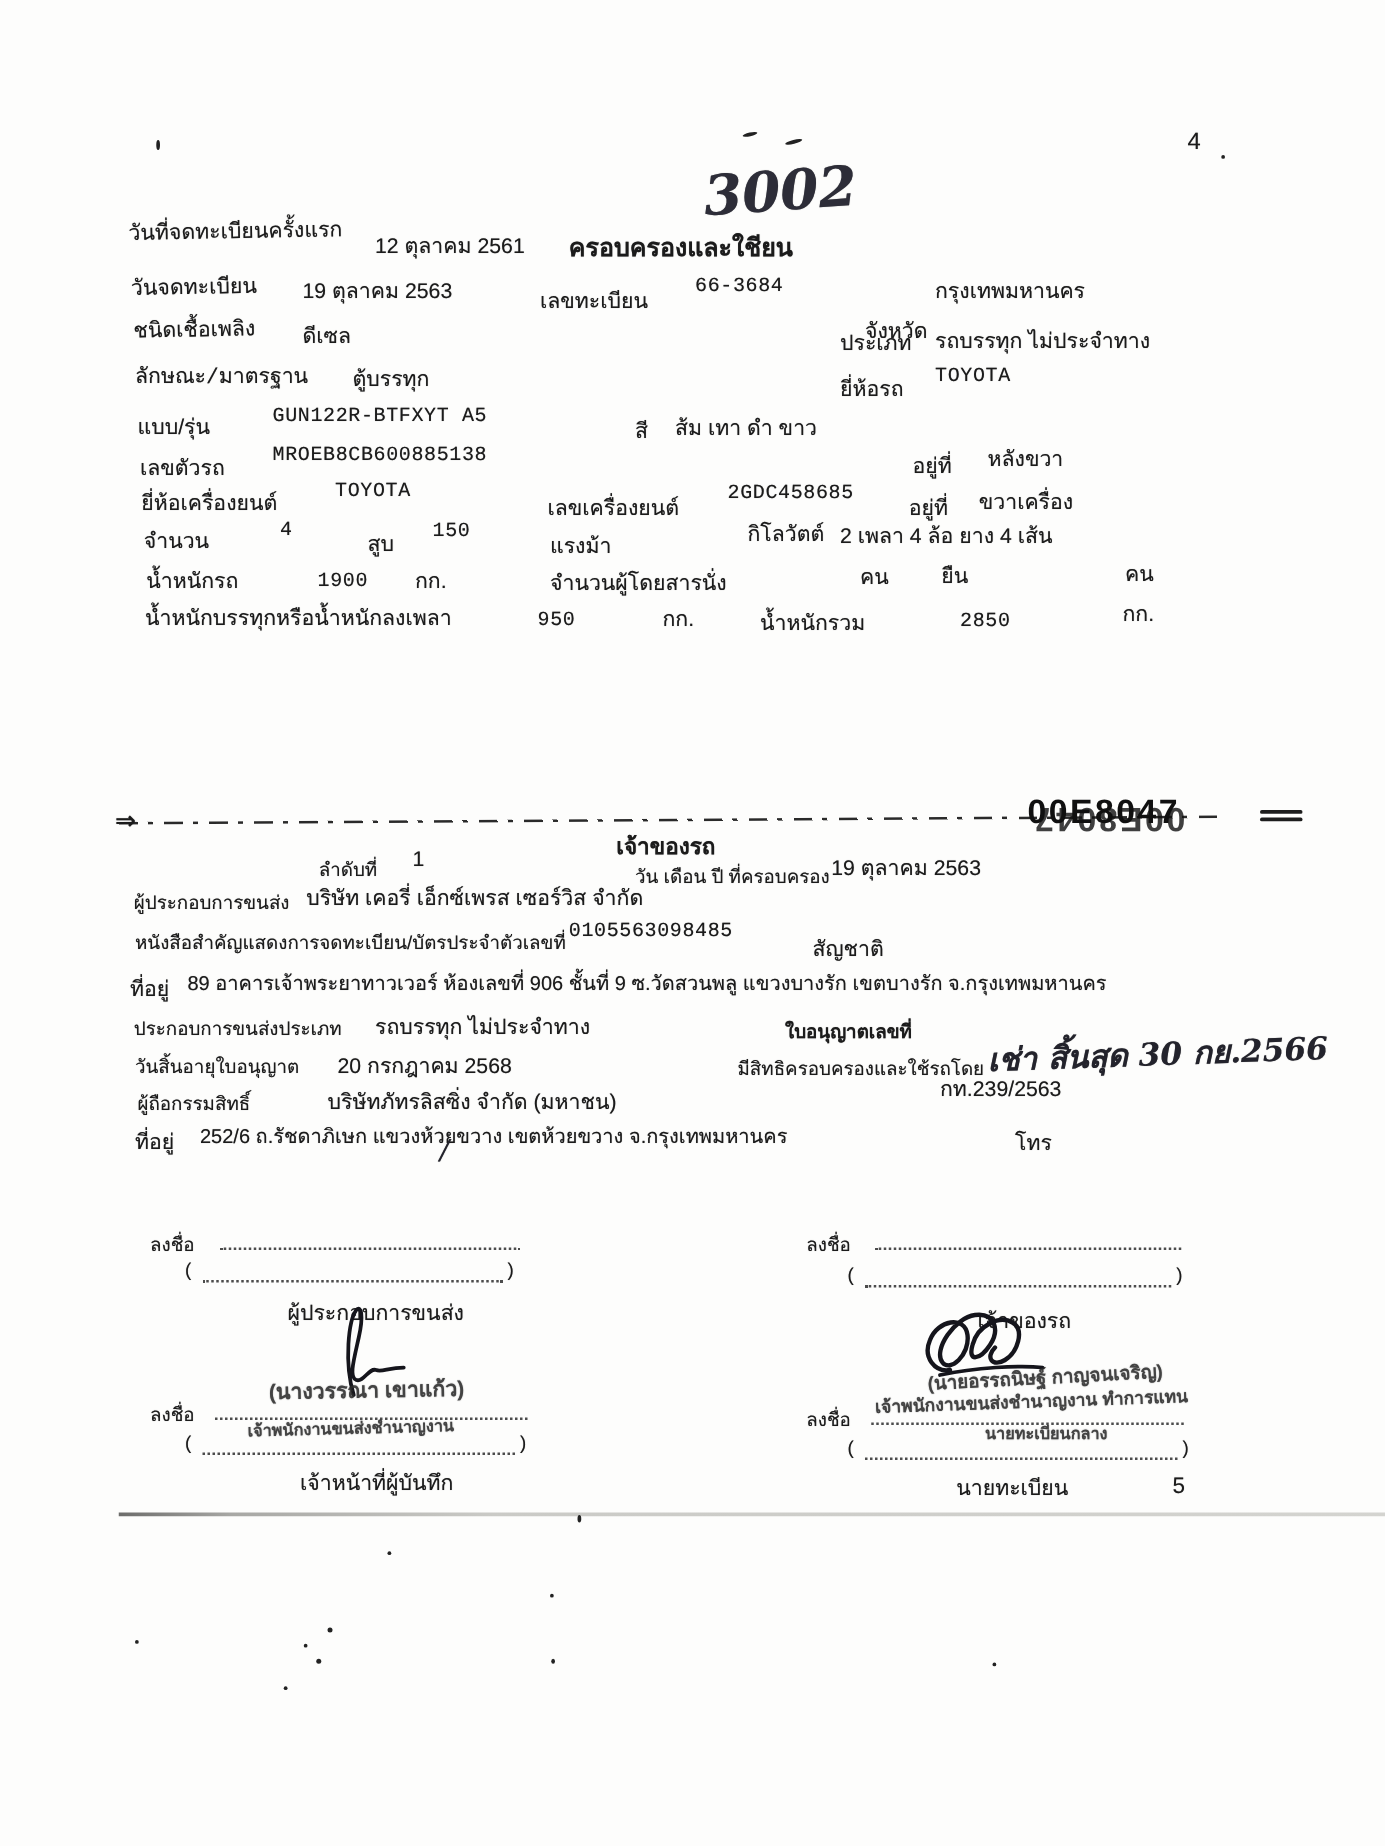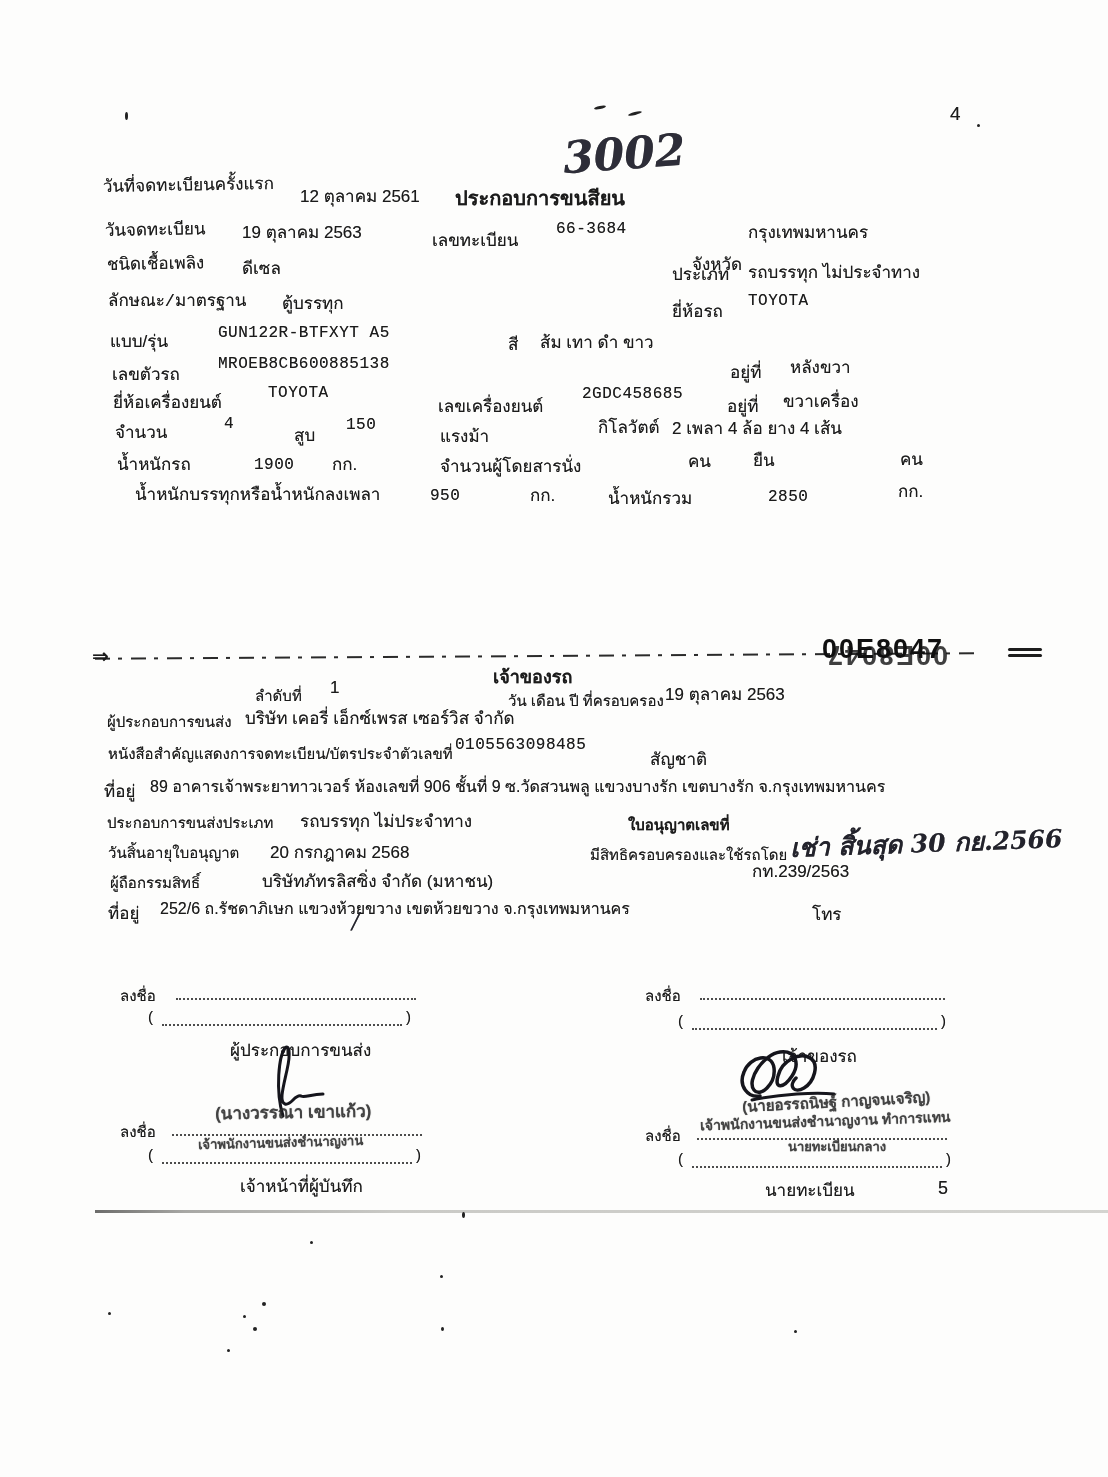--- a/index.html
+++ b/index.html
@@ -34,21 +34,21 @@
 <body>
 
 <div id="page">
 
   <span class="t" style="left:950px;top:103px;font-size:19px;">4</span>
   <span class="t hw" style="left:563px;top:128px;font-size:44px;font-weight:600;transform:rotate(-4deg);color:#2d2d38;">3002</span>
 
   <div>
     <span class="t tilt1" style="left:103px;top:172px;">วันที่จดทะเบียนครั้งแรก</span>
     <span class="t" style="left:300px;top:182px;">12 ตุลาคม 2561</span>
-    <span class="t bold" style="left:455px;top:182px;font-size:20px;">ประกอบการขนสียน</span>
+    <span class="t bold" style="left:455px;top:182px;font-size:20px;">ครอบครองและใชียน</span>
 
     <span class="t tilt1" style="left:105px;top:216px;">วันจดทะเบียน</span>
     <span class="t" style="left:242px;top:218px;">19 ตุลาคม 2563</span>
     <span class="t" style="left:432px;top:226px;">เลขทะเบียน</span>
     <span class="t mono" style="left:556px;top:220px;">66-3684</span>
     <span class="t" style="left:692px;top:224px;margin-top:26px;">จังหวัด</span>
     <span class="t" style="left:748px;top:218px;">กรุงเทพมหานคร</span>
 
     <span class="t tilt1" style="left:107px;top:250px;">ชนิดเชื้อเพลิง</span>
     <span class="t" style="left:242px;top:254px;">ดีเซล</span>
@@ -86,21 +86,21 @@
     <span class="t" style="left:672px;top:414px;">2 เพลา 4 ล้อ ยาง 4 เส้น</span>
 
     <span class="t" style="left:117px;top:450px;">น้ำหนักรถ</span>
     <span class="t mono" style="left:254px;top:456px;">1900</span>
     <span class="t" style="left:332px;top:450px;">กก.</span>
     <span class="t" style="left:440px;top:452px;">จำนวนผู้โดยสารนั่ง</span>
     <span class="t" style="left:688px;top:447px;">คน</span>
     <span class="t" style="left:753px;top:446px;">ยืน</span>
     <span class="t" style="left:900px;top:445px;">คน</span>
 
-    <span class="t" style="left:135px;top:480px;">น้ำหนักบรรทุกหรือน้ำหนักลงเพลา</span>
+    <span class="t" style="left:116px;top:480px;">น้ำหนักบรรทุกหรือน้ำหนักลงเพลา</span>
     <span class="t mono" style="left:430px;top:487px;">950</span>
     <span class="t" style="left:530px;top:481px;">กก.</span>
     <span class="t" style="left:608px;top:484px;">น้ำหนักรวม</span>
     <span class="t mono" style="left:768px;top:488px;">2850</span>
     <span class="t" style="left:898px;top:477px;">กก.</span>
   </div>
 
   <div class="sep"></div>
   <span class="t bold" style="left:92px;top:644px;font-size:20px;">⇒</span>
   <div class="serial">

